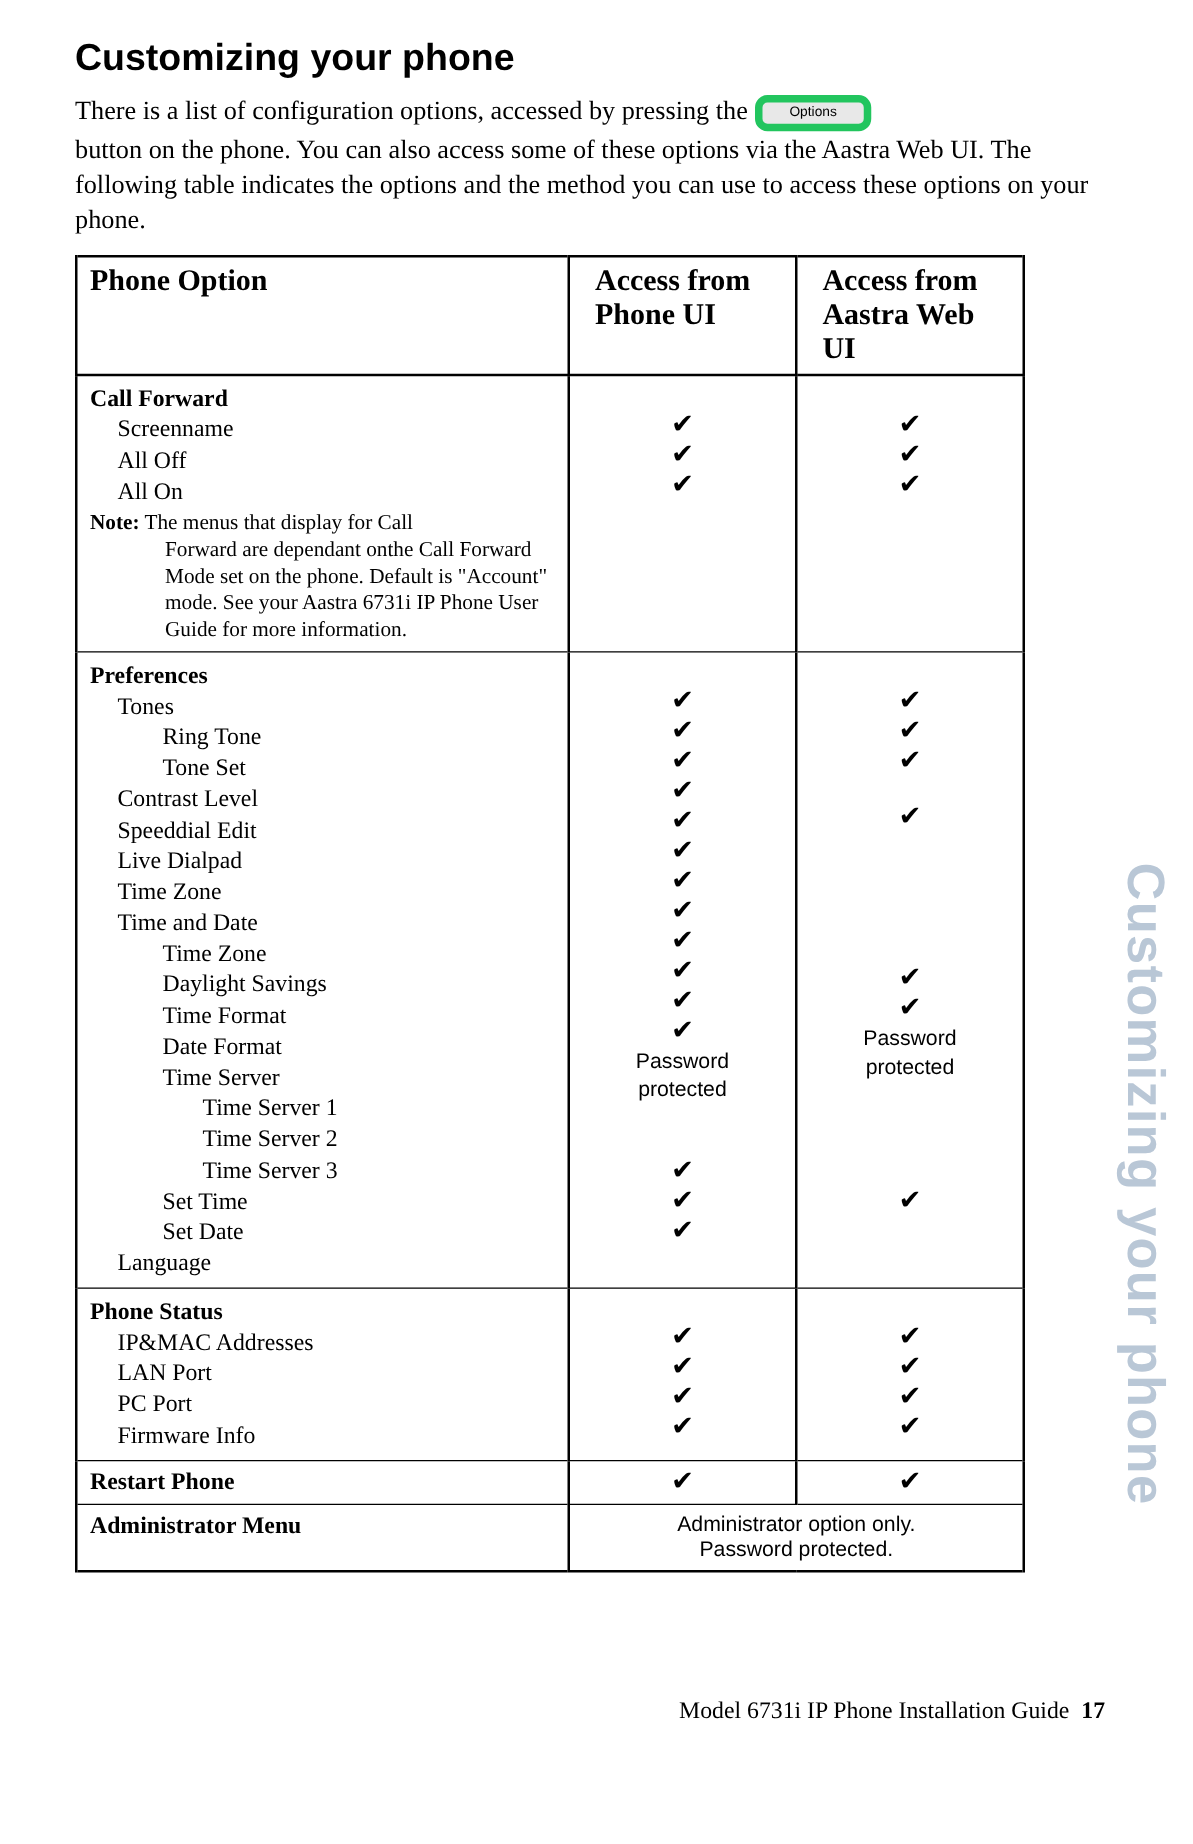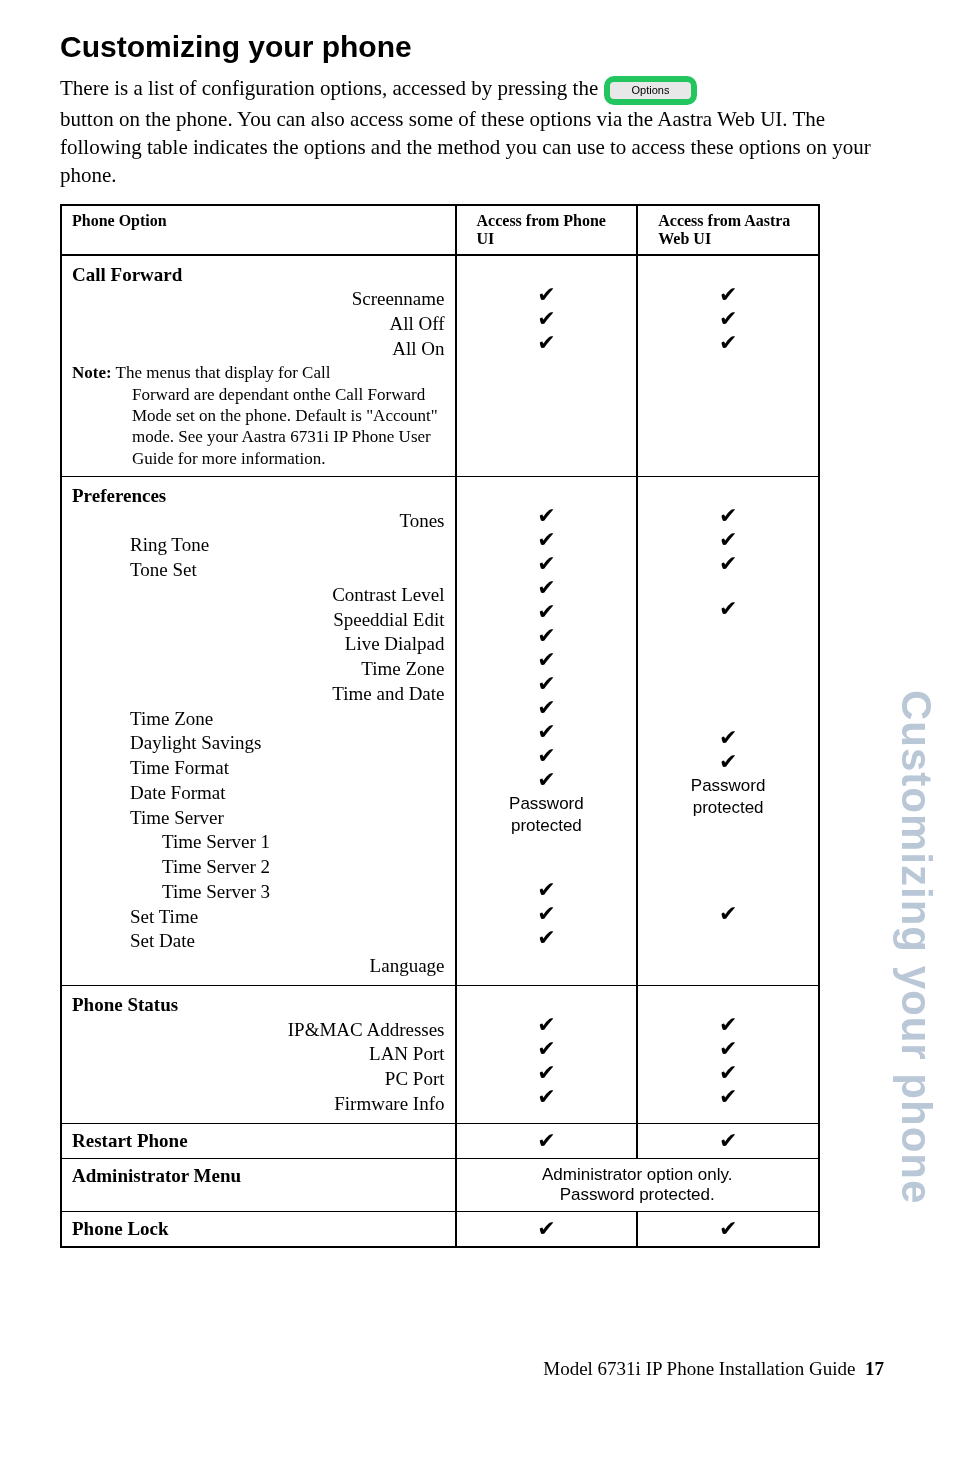--- a/index.html
+++ b/index.html
@@ -45,21 +45,21 @@
   border: 2px solid #000;
 }
 table.options th, table.options td {
   border-left: 2px solid #000;
   border-right: 2px solid #000;
   padding: 6px 10px;
   vertical-align: top;
 }
 table.options th {
   font-family: Georgia, serif;
-  font-size: 16px;
+  font-size: 24px;
   font-weight: bold;
   text-align: left;
   border-bottom: 2px solid #000;
 }
 table.options th.center {
   text-align: left;
   padding-left: 20px;
 }
 td.col1 {
   width: 400px;
@@ -71,21 +71,21 @@
   text-align: center;
   font-family: Arial, sans-serif;
 }
 .section-sep td {
   border-top: 1.5px solid #000;
 }
 .group-title {
   font-weight: bold;
   font-family: Georgia, serif;
 }
-.indent1 { padding-left: 22px; display: block; text-align: right; }
+.indent1 { padding-left: 22px; display: block; }
 .indent2 { padding-left: 58px; display: block; }
 .indent3 { padding-left: 90px; display: block; }
 .note {
   font-family: Georgia, serif;
   font-size: 17px;
   margin-top: 2px;
 }
 .note .note-label { font-weight: bold; }
 .note-body {
   padding-left: 60px;
@@ -344,25 +344,20 @@
         </tr>
         <tr class="section-sep">
           <td class="col1"><span class="group-title">Restart Phone</span></td>
           <td class="col2"><span class="check">✔</span></td>
           <td class="col3"><span class="check">✔</span></td>
         </tr>
         <tr class="section-sep">
           <td class="col1"><span class="group-title">Administrator Menu</span></td>
           <td colspan="2" class="admin-span">Administrator option only.<br>Password protected.</td>
         </tr>
-        <tr class="section-sep">
-          <td class="col1"><span class="group-title">Phone Lock</span></td>
-          <td class="col2"><span class="check">✔</span></td>
-          <td class="col3"><span class="check">✔</span></td>
-        </tr>
       </tbody>
   </table>
 
   <div class="sidebar">Customizing your phone</div>
 
   <div class="footer">
     <span>Model 6731i IP Phone Installation Guide</span>&nbsp;
     <span class="pn">17</span>
   </div>
 </div>

